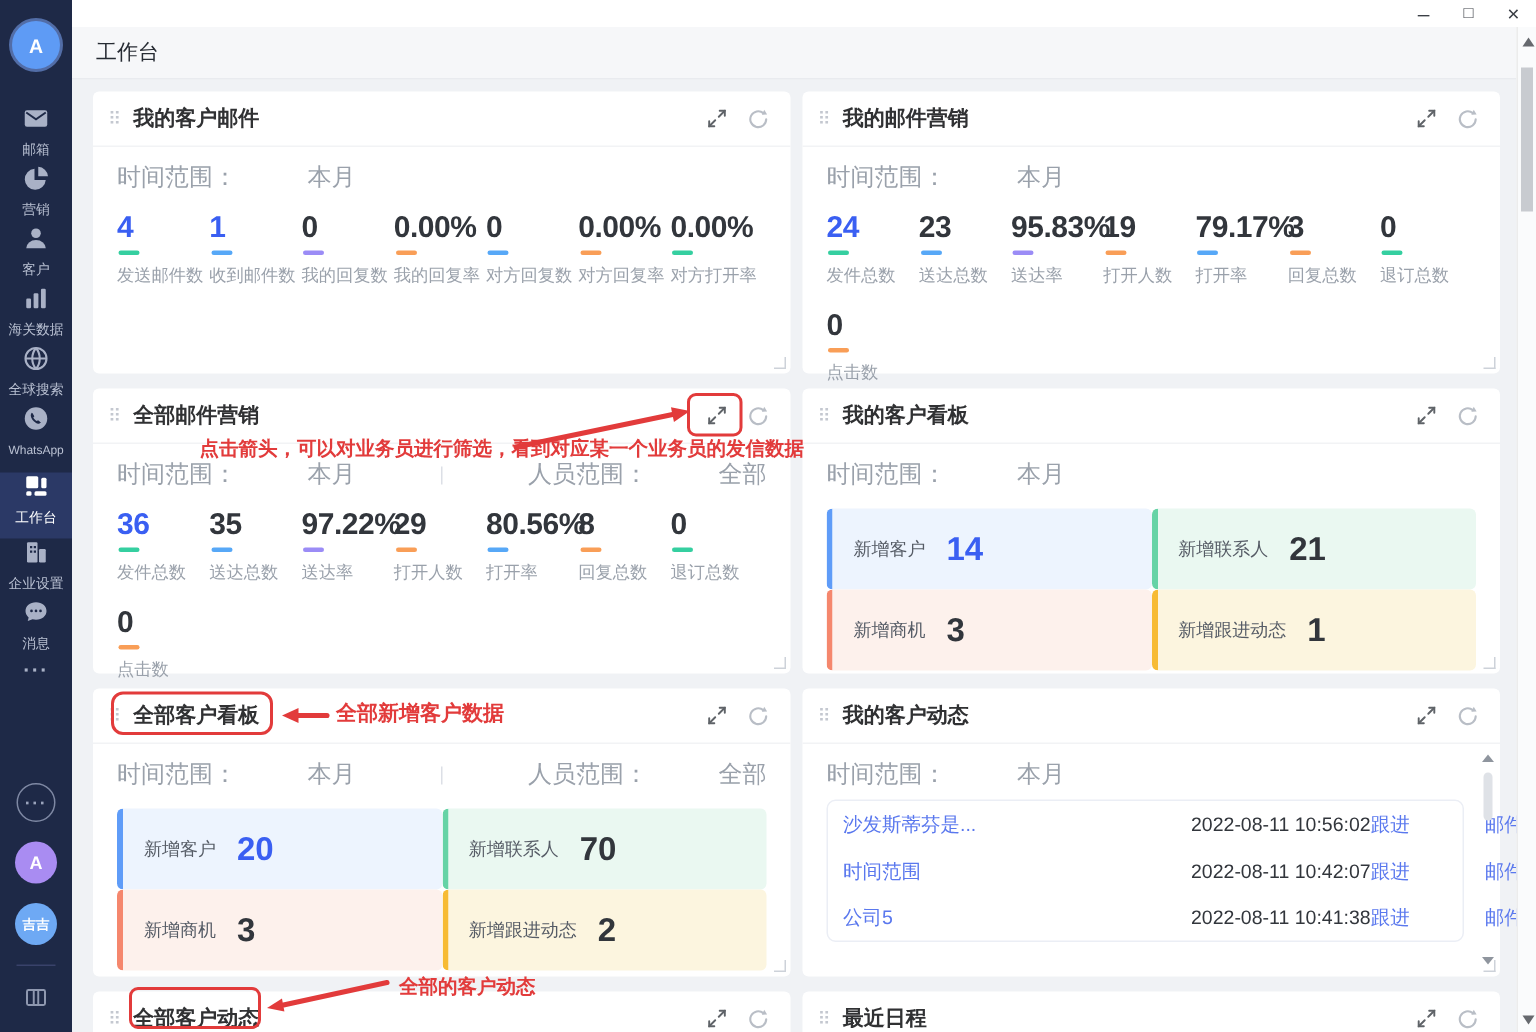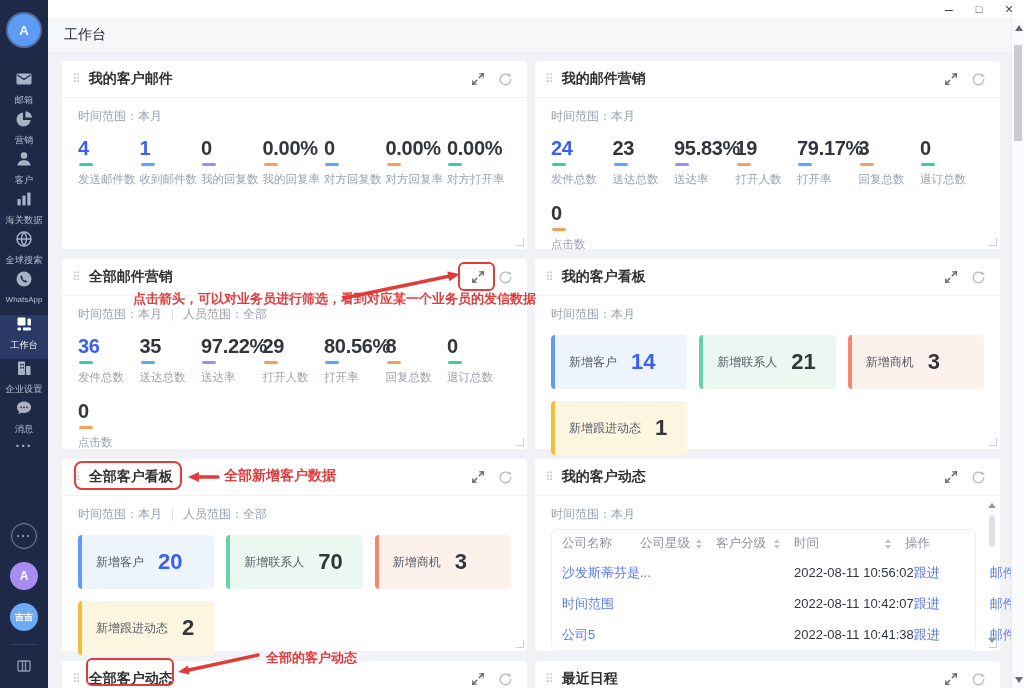--- a/index.html
+++ b/index.html
@@ -46,33 +46,33 @@
     gap:10px 8px; margin:8px 0 0 14px; }
   .card { background:#fff; border-radius:4px; position:relative; }
   .card::after { content:""; position:absolute; right:3px; bottom:3px; width:7px; height:7px;
     border-right:1.5px solid #cdd2d9; border-bottom:1.5px solid #cdd2d9; }
   .card-hd { height:37px; display:flex; align-items:center; padding:0 14px 0 10px; border-bottom:1px solid #f2f3f5; }
   .drag { font-size:12px; color:#c4c8d0; margin-right:8px; line-height:1; cursor:grab; }
   .ctitle { font-size:14px; font-weight:bold; color:#303133;font-family:Liberation Serif, serif; }
   .hicons { margin-left:auto; display:flex; align-items:center; gap:13px; }
   .icon-btn { display:flex; cursor:pointer; }
   .cbody { padding:8px 16px 0; }
-  .range { display:flex; align-items:center; font-size:12px; color:#9aa1ab; margin:2px 0 12px; white-space:nowrap; }
+  .range { display:flex; align-items:center; font-size:16px; color:#9aa1ab; margin:2px 0 12px; white-space:nowrap;gap:47px; }
   .range.tight { margin-bottom:6px; }
   .range .sep { width:1px; height:12px; background:#dcdfe6; margin:0 10px; }
   
   .stats { display:flex; flex-wrap:wrap; row-gap:15px; }
   .stat { width:61.5px; flex:0 0 auto; }
   .stat .v { font-size:20px; font-weight:bold; color:#32363c; white-space:nowrap; letter-spacing:-.3px; line-height:1.1; }
   .stat.hl .v { color:#3a5ff2; }
   .bar { width:14px; height:3px; border-radius:2px; margin:4px 1px 6px; }
   .bar.g{background:#35cfa0} .bar.b{background:#57a8f7} .bar.p{background:#9b8cf6} .bar.o{background:#f99e57}
   .stat .lb { font-size:11.5px; color:#9aa1ab; white-space:nowrap; }
   
-  .tiles { display:grid; grid-template-columns:1fr 1fr 1fr; gap:12px; }
+  .tiles { display:grid; grid-template-columns:1fr 1fr; }
   .tile { height:54px; border-radius:4px; border-left:4px solid; display:flex; align-items:center; padding-left:14px; }
   .tile .lb { font-size:12px; color:#565c66; margin-right:14px; white-space:nowrap; }
   .tile .v { font-size:22px; font-weight:bold; color:#32363c; }
   .t-blue  { background:#edf4fe; border-color:#5f9cf8; } .t-blue .v { color:#3a5ff2; }
   .t-green { background:#eaf8f1; border-color:#66d3a6; }
   .t-red   { background:#fdf1ec; border-color:#f5876d; }
   .t-yellow{ background:#fcf5df; border-color:#f7bb34; }
   
   .tablebox { border:1px solid #ebeef5; border-radius:6px; padding:0 10px; margin-right:8px; }
   .trow { display:grid; grid-template-columns:78px 76px 78px 1fr 60px; align-items:center; }
@@ -561,49 +561,20 @@
               </svg>
             </span>
         </span>
       </div>
       <div class="cbody">
         <div class="range tight">
           <span>时间范围：</span>
             <span>本月</span>
         </div>
         <div class="tablebox">
-          <div class="trow thead">
-            <div class="cell">
-                <span>公司名称</span>
-              </div>
-            <div class="cell">
-                <span>公司星级</span>
-                <span class="sort">
-                  <i class="up"></i>
-                  <i class="dn"></i>
-                </span>
-              </div>
-            <div class="cell">
-                <span>客户分级</span>
-                <span class="sort">
-                  <i class="up"></i>
-                  <i class="dn"></i>
-                </span>
-              </div>
-            <div class="cell">
-                <span>时间</span>
-                <span class="sort">
-                  <i class="up"></i>
-                  <i class="dn"></i>
-                </span>
-              </div>
-            <div class="cell">
-                <span>操作</span>
-              </div>
-          </div>
           <div class="trow tr">
             <div class="link">沙发斯蒂芬是...</div>
             <div></div>
               <div></div>
             <div class="tme">2022-08-11 10:56:02</div>
             <div class="acts">
                 <span class="link">跟进</span>
                 <span class="d"></span>
                 <span class="link">邮件</span>
               </div>

